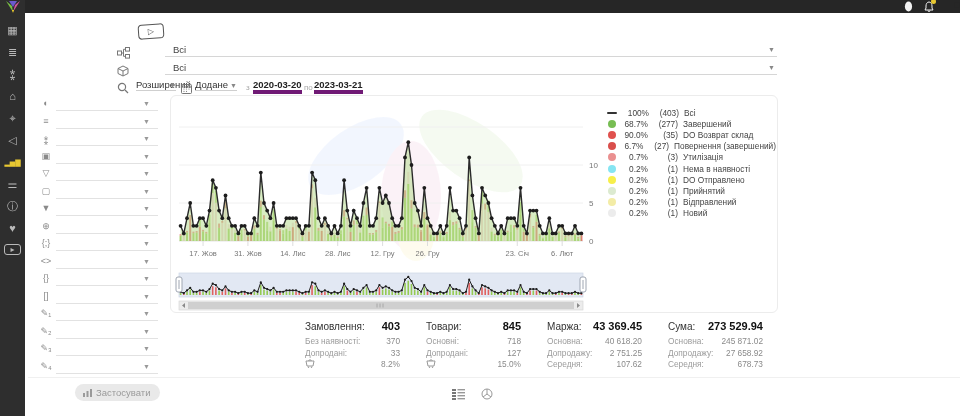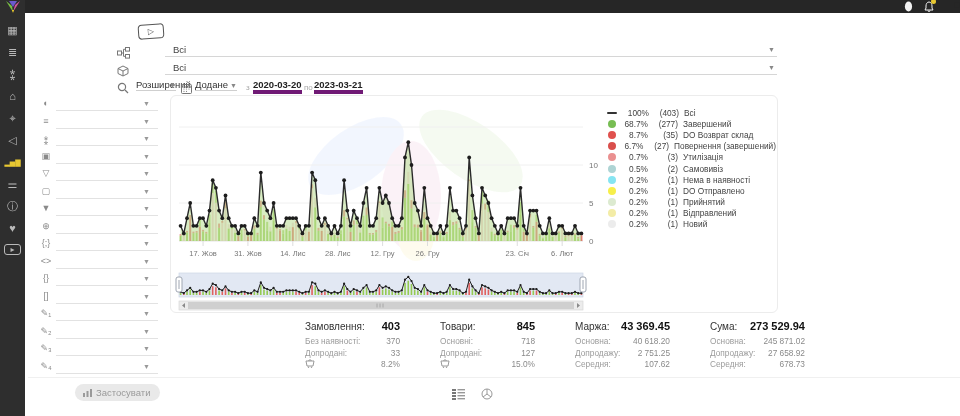--- a/index.html
+++ b/index.html
@@ -36,21 +36,21 @@
   
   .card { position:absolute; left:170px; top:95px; width:608px; height:218px; background:#fff; border:1px solid #ececec; border-radius:6px; }
   .legend { position:absolute; left:437px; top:11px; width:168px; }
   .lg-row { display:flex; align-items:center; height:11.2px; font-size:8.3px; color:#444; cursor:pointer;}
   .lg-swatch { width:8px; height:8px; border-radius:50%; margin-right:4px; flex:0 0 8px;}
   .lg-line { width:10px; height:2px; background:#333; margin:0 4px 0 -1px; flex:0 0 10px; border-radius:1px;}
   .lg-pct { width:28px; text-align:right; margin-right:4px; }
   .lg-cnt { width:26px; text-align:right; margin-right:5px; }
   .lg-lbl { white-space:nowrap; }
   
-  .stats { position:absolute; left:305px; top:320px; display:flex; gap:40px; }
+  .stats { position:absolute; left:305px; top:320px; display:flex; gap:26px; }
   .st-col { width:95px; }
   .st-head { display:flex; justify-content:space-between; align-items:baseline; margin-bottom:4px;}
   .st-title { font-size:10px; color:#333; }
   .st-val { font-size:11px; font-weight:bold; color:#111; }
   .st-row { display:flex; justify-content:space-between; font-size:8.3px; color:#9b9b9b; line-height:11.5px;}
   .st-row .rv { color:#8a8a8a; }
   .divider { position:absolute; left:28px; top:377px; width:932px; border-top:1px solid #f0f0f0; }
   .foot-ics { position:absolute; left:452px; top:386px; display:flex; gap:16px; }
   .foot-ic { width:13px; height:12px; cursor:pointer; }
   svg text { font-family:"Liberation Sans", sans-serif; }
@@ -950,41 +950,35 @@
         <span class="lg-lbl">Всі</span>
       </div>
       <div class="lg-row">
         <span class="lg-swatch" style="background:#77bd53"></span>
         <span class="lg-pct">68.7%</span>
         <span class="lg-cnt">(277)</span>
         <span class="lg-lbl">Завершений</span>
       </div>
       <div class="lg-row">
         <span class="lg-swatch" style="background:#e0514e"></span>
-        <span class="lg-pct">8.7%</span>
+        <span class="lg-pct">90.0%</span>
         <span class="lg-cnt">(35)</span>
         <span class="lg-lbl">DO Возврат склад</span>
       </div>
       <div class="lg-row">
         <span class="lg-swatch" style="background:#d94f4c"></span>
         <span class="lg-pct">6.7%</span>
         <span class="lg-cnt">(27)</span>
         <span class="lg-lbl">Повернення (завершений)</span>
       </div>
       <div class="lg-row">
         <span class="lg-swatch" style="background:#ea9090"></span>
         <span class="lg-pct">0.7%</span>
         <span class="lg-cnt">(3)</span>
         <span class="lg-lbl">Утилізація</span>
-      </div>
-      <div class="lg-row">
-        <span class="lg-swatch" style="background:#aed4d4"></span>
-        <span class="lg-pct">0.5%</span>
-        <span class="lg-cnt">(2)</span>
-        <span class="lg-lbl">Самовивіз</span>
       </div>
       <div class="lg-row">
         <span class="lg-swatch" style="background:#86e5f2"></span>
         <span class="lg-pct">0.2%</span>
         <span class="lg-cnt">(1)</span>
         <span class="lg-lbl">Нема в наявності</span>
       </div>
       <div class="lg-row">
         <span class="lg-swatch" style="background:#f7ef4a"></span>
         <span class="lg-pct">0.2%</span>

